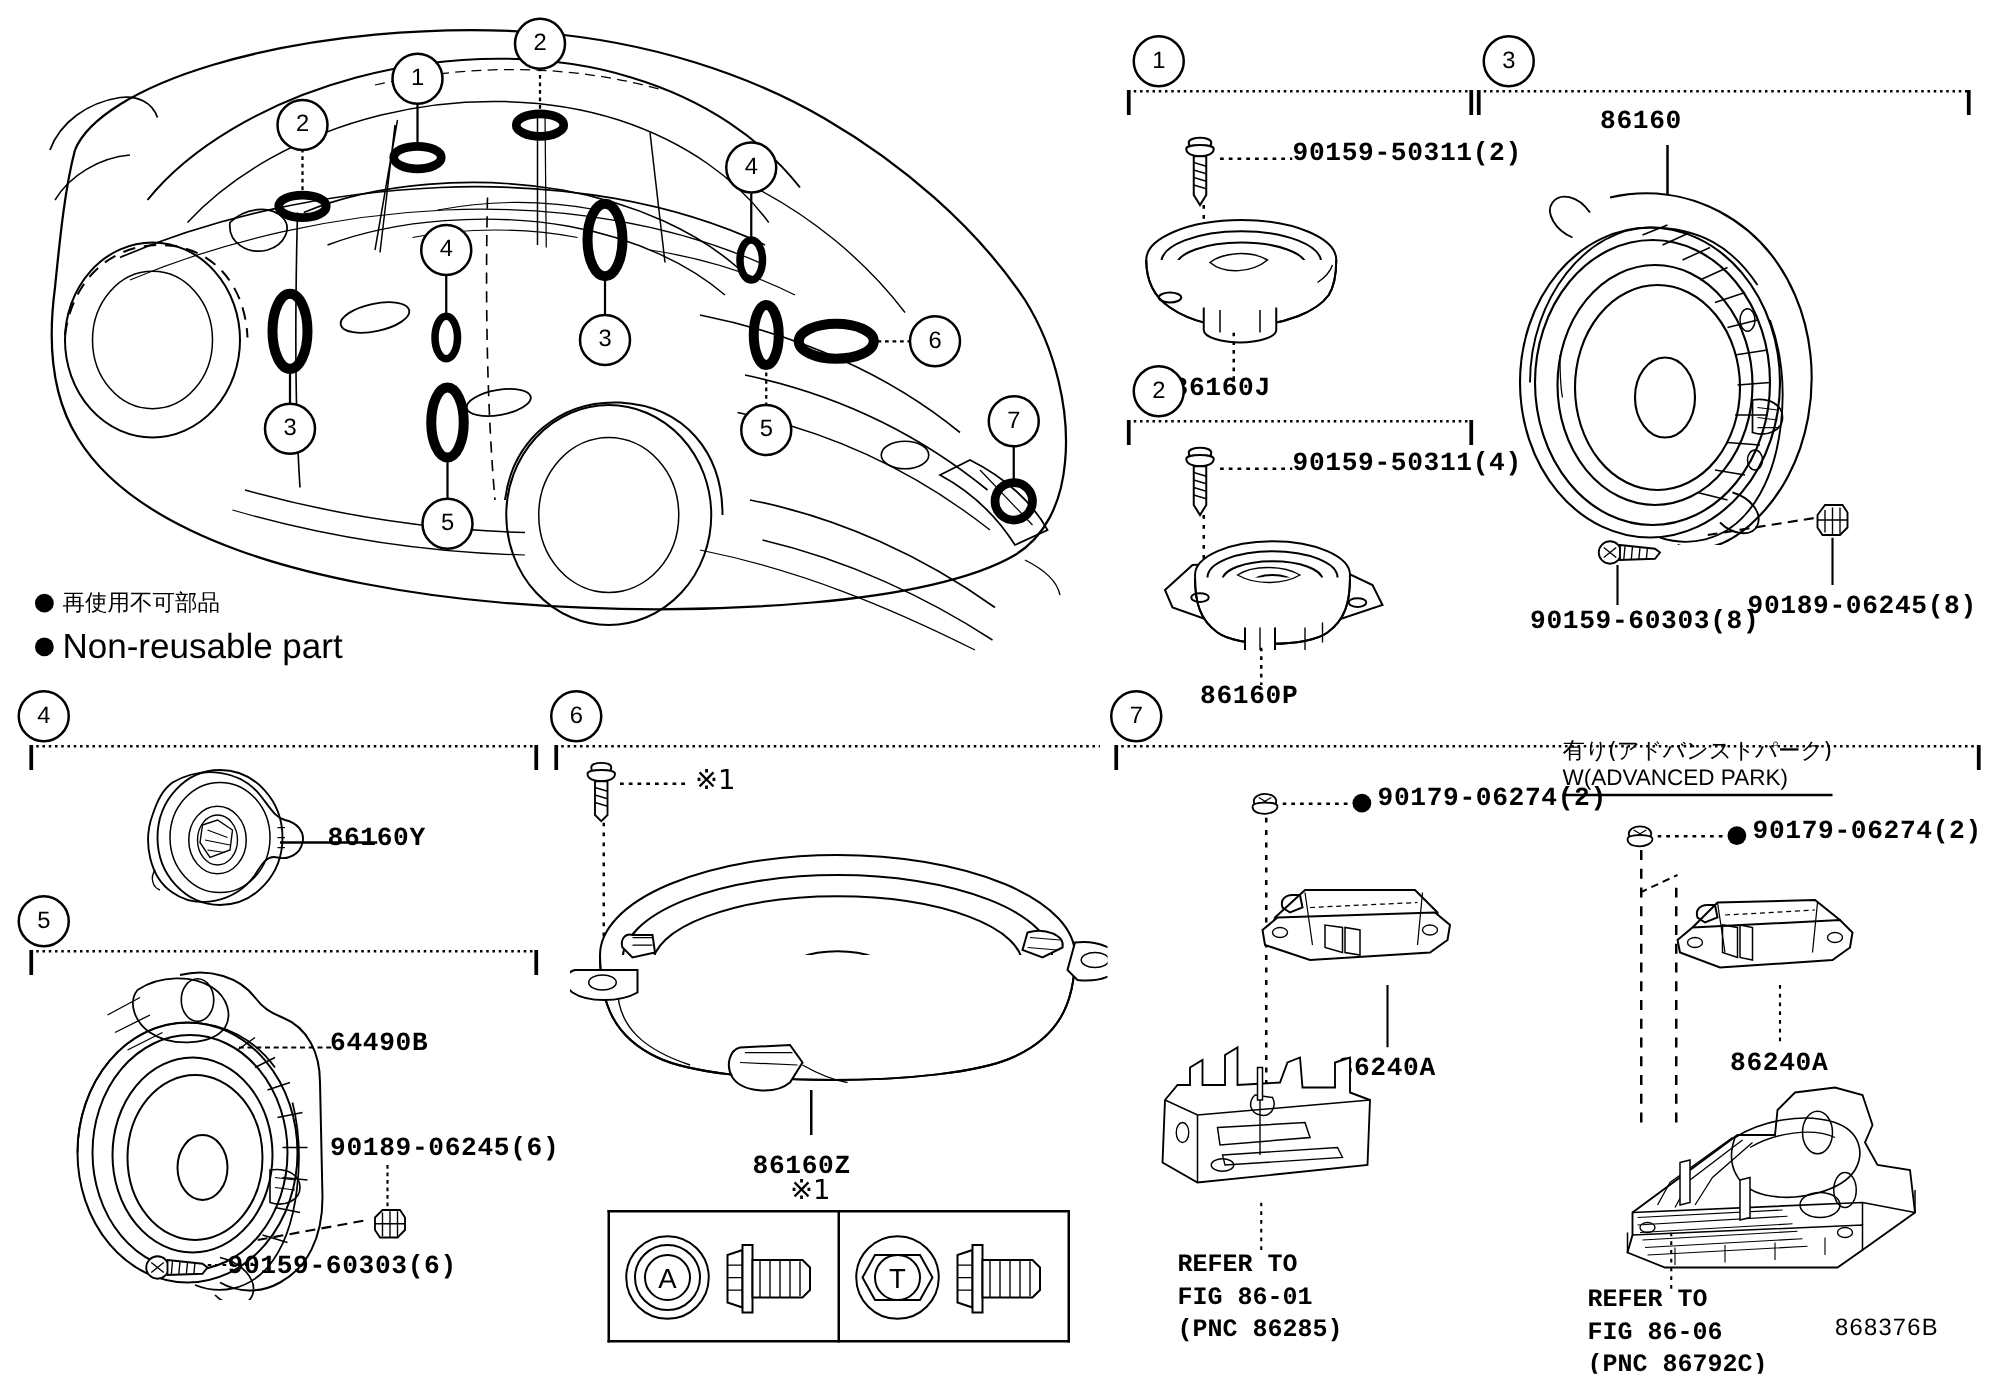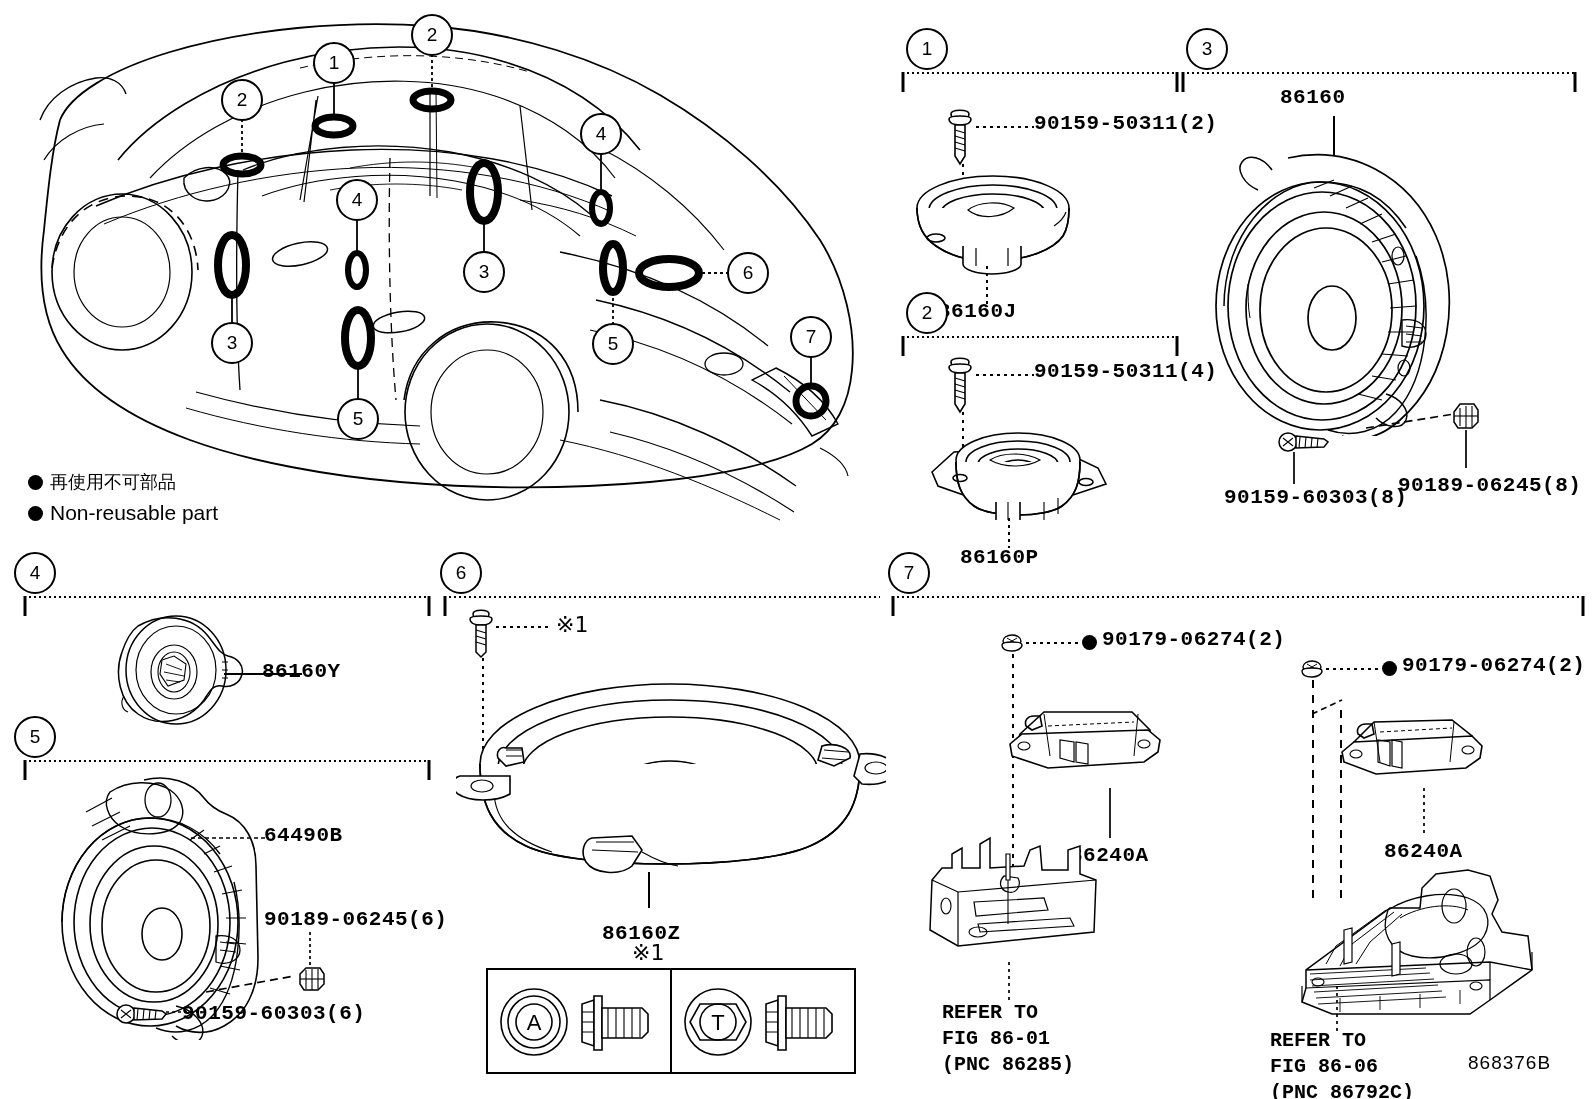--- a/index.html
+++ b/index.html
@@ -2,21 +2,21 @@
 <html><head>
 <meta charset="utf-8">
 <style>
   html,body{margin:0;padding:0;background:#fff;}
   body{width:1592px;height:1099px;position:relative;overflow:hidden;
        font-family:"Liberation Mono","DejaVu Sans Mono",monospace;color:#000;}
   .abs{position:absolute;}
   svg{display:block;}
   .pn{font-family:"Liberation Mono","DejaVu Sans Mono",monospace;font-weight:700;
       font-size:21px;letter-spacing:.5px;white-space:nowrap;}
-  .legend-txt{font-family:"Liberation Sans","DejaVu Sans",sans-serif;font-size:21px;white-space:nowrap;}
+  .legend-txt{font-family:"Liberation Sans","DejaVu Sans",sans-serif;font-size:28px;white-space:nowrap;}
   .jp{font-family:"DejaVu Sans","Liberation Sans",sans-serif;font-size:18px;white-space:nowrap;}
   .refer{font-family:"Liberation Mono","DejaVu Sans Mono",monospace;font-weight:700;
          font-size:20px;line-height:26px;white-space:pre;}
   .figno{font-family:"Liberation Sans","DejaVu Sans",sans-serif;font-size:19px;letter-spacing:1px;}
   .balloon{width:38px;height:38px;border:2.5px solid #000;border-radius:50%;
            display:flex;align-items:center;justify-content:center;background:#fff;
            font-family:"Liberation Sans","DejaVu Sans",sans-serif;font-size:19px;}
   .dot{width:15px;height:15px;background:#000;border-radius:50%;display:inline-block;
        vertical-align:middle;margin-right:7px;}
   .tbl{border-collapse:collapse;}
@@ -535,20 +535,24 @@
     </svg>
     <svg class="abs" style="left:122px;top:350px;" width="6" height="42" stroke="#000" stroke-width="1.7">
       <line x1="3" y1="0" x2="3" y2="42" stroke-dasharray="3 4"></line>
     </svg>
     <div class="abs refer" style="left:58px;top:388px;">REFER TO
 FIG 86-01
 (PNC 86285)</div>
   </div>
 
   <div class="abs" style="left:350px;top:24px;width:356px;height:510px;">
+    <div class="abs" style="left:16px;top:12px;border-bottom:2.5px solid #000;padding-bottom:2px;">
+      <div class="jp">有り(アドバンストパーク)</div>
+      <div class="jp" style="font-family:'Liberation Sans',sans-serif;">W(ADVANCED PARK)</div>
+    </div>
 
     <svg class="abs" style="left:64px;top:82px;" width="30" height="22" fill="none" stroke="#000" stroke-width="1.4">
       <ellipse cx="14" cy="9" rx="9" ry="6" fill="#fff"></ellipse>
       <path d="M9 6 L19 12 M19 6 L9 12" stroke-width="1"></path>
       <path d="M4 13 C4 9 24 9 24 13 C24 17 18 19 14 19 C8 19 4 17 4 13Z" fill="#fff"></path>
     </svg>
     <svg class="abs" style="left:92px;top:90px;" width="56" height="6" stroke="#000" stroke-width="2">
       <line x1="0" y1="3" x2="54" y2="3" stroke-dasharray="3 4"></line>
     </svg>
     <span class="dot abs" style="left:148px;top:85px;"></span>

